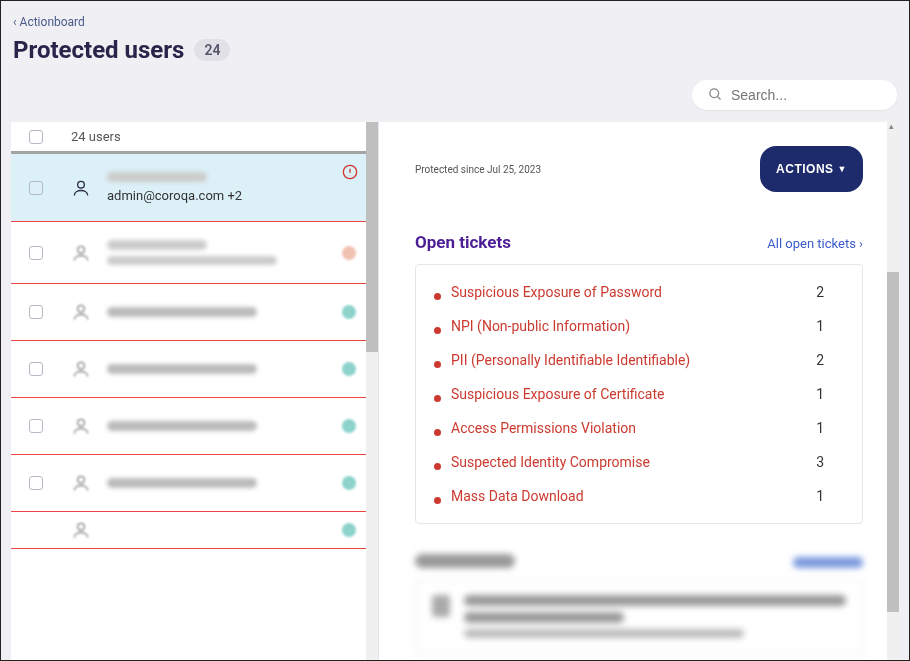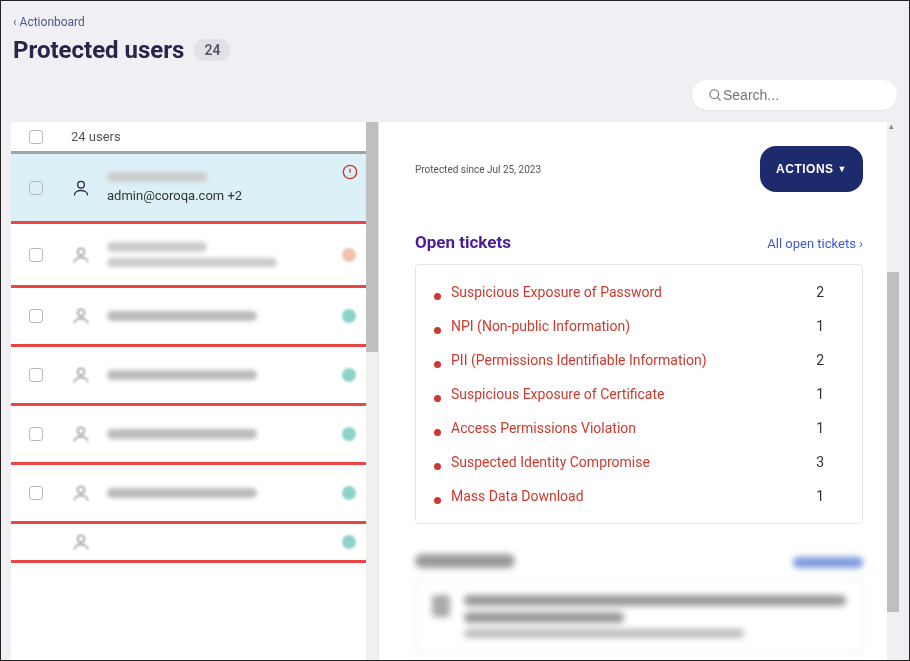--- a/index.html
+++ b/index.html
@@ -43,21 +43,22 @@
   display: flex;
   justify-content: flex-end;
   padding: 0 12px 12px 12px;
 }
 .search-box {
   background: #fff;
   border-radius: 20px;
   padding: 7px 16px;
   width: 205px;
   display: flex;
-  align-items: flex-end;
+  align-items: flex-start;
+  gap: 8px;
   box-shadow: 0 1px 2px rgba(0,0,0,0.05);
 }
 .search-box svg { flex-shrink: 0; }
 .search-input {
   border: none;
   outline: none;
   font-size: 14px;
   color: #777;
   width: 100%;
 }
@@ -103,21 +104,21 @@
   width: 14px;
   height: 14px;
   border: 1px solid #b8b8c4;
   border-radius: 3px;
   cursor: pointer;
 }
 .user-row {
   display: flex;
   align-items: center;
   padding: 18px 18px;
-  border-bottom: 3px solid #ef4444;
+  border-bottom: 1px solid #ef4444;
   position: relative;
 }
 .user-row.selected {
   background: #dcf0f7;
 }
 .user-row .chk { margin-right: 28px; flex-shrink:0; }
 .user-icon {
   width: 22px;
   margin-right: 14px;
   flex-shrink: 0;
@@ -493,21 +494,21 @@
         <div class="ticket-row">
           <div class="ticket-left">
               <div class="ticket-dot"></div>
               <span class="ticket-label">NPI (Non-public Information)</span>
             </div>
           <span class="ticket-count">1</span>
         </div>
         <div class="ticket-row">
           <div class="ticket-left">
               <div class="ticket-dot"></div>
-              <span class="ticket-label">PII (Permissions Identifiable Information)</span>
+              <span class="ticket-label">PII (Personally Identifiable Identifiable)</span>
             </div>
           <span class="ticket-count">2</span>
         </div>
         <div class="ticket-row">
           <div class="ticket-left">
               <div class="ticket-dot"></div>
               <span class="ticket-label">Suspicious Exposure of Certificate</span>
             </div>
           <span class="ticket-count">1</span>
         </div>

